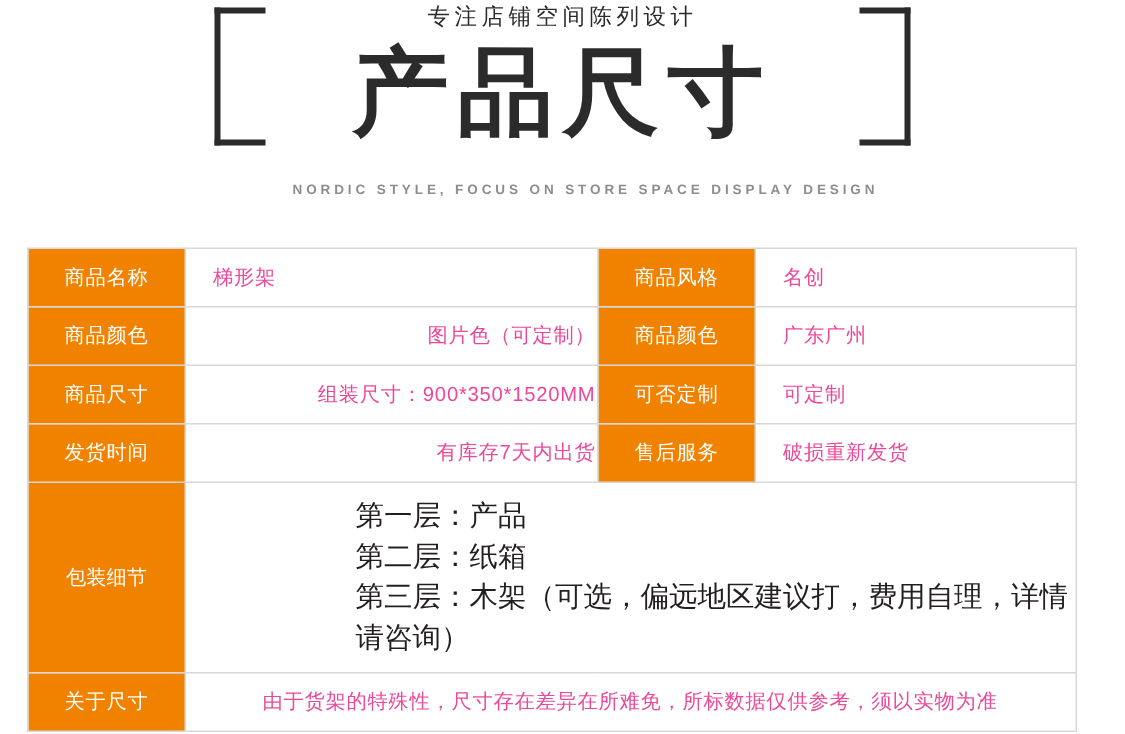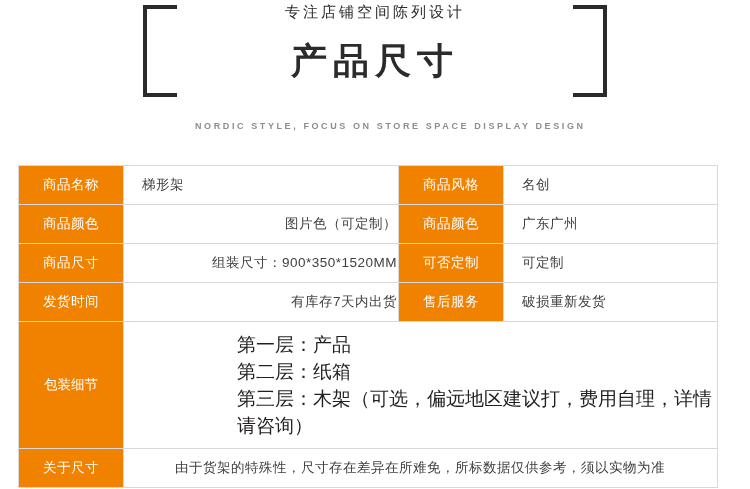--- a/index.html
+++ b/index.html
@@ -32,21 +32,21 @@
   .subtitle-top {
     font-size: 15px;
     letter-spacing: 3px;
     color: #2b2b2b;
     line-height: 22px;
     font-family: "Liberation Sans", sans-serif;
     position: relative;
     z-index: 3;
   }
   .main-title {
-    font-size: 36px;
+    font-size: 64px;
     font-weight: bold;
     letter-spacing: 6px;
     color: #2b2b2b;
     line-height: 64px;
     margin-top: 6px;
     position: relative;
     z-index: 3;
   }
   .subtitle-bottom {
     font-size: 9px;
@@ -98,21 +98,21 @@
   td.label {
     background: #f08200;
     color: #ffffff;
     text-align: center;
     font-size: 13.5px;
     letter-spacing: 0.5px;
     width: 102px;
   }
   td.value {
     background: #ffffff;
-    color: #404040;
+    color: #ec4899;
     padding-left: 18px;
     letter-spacing: 0.5px;
   }
   td.value-center {
     text-align: right;
     padding-left: 0;
   }
   td.pack-label {
     background: #f08200;
     color: #ffffff;

